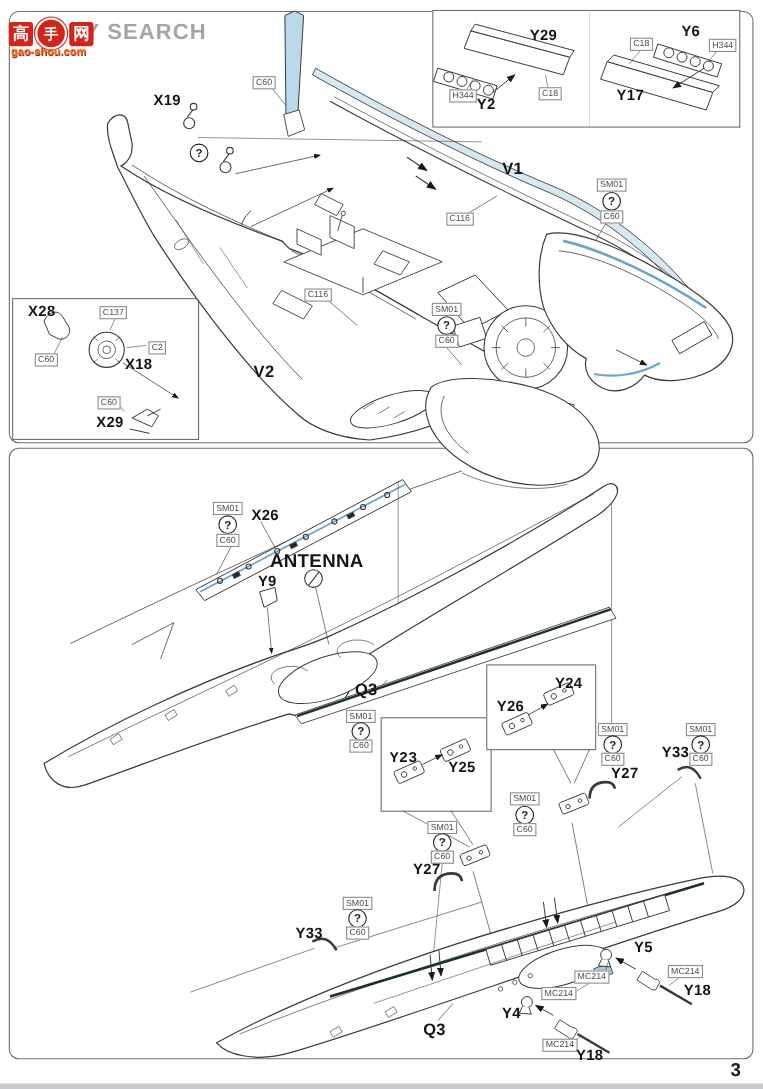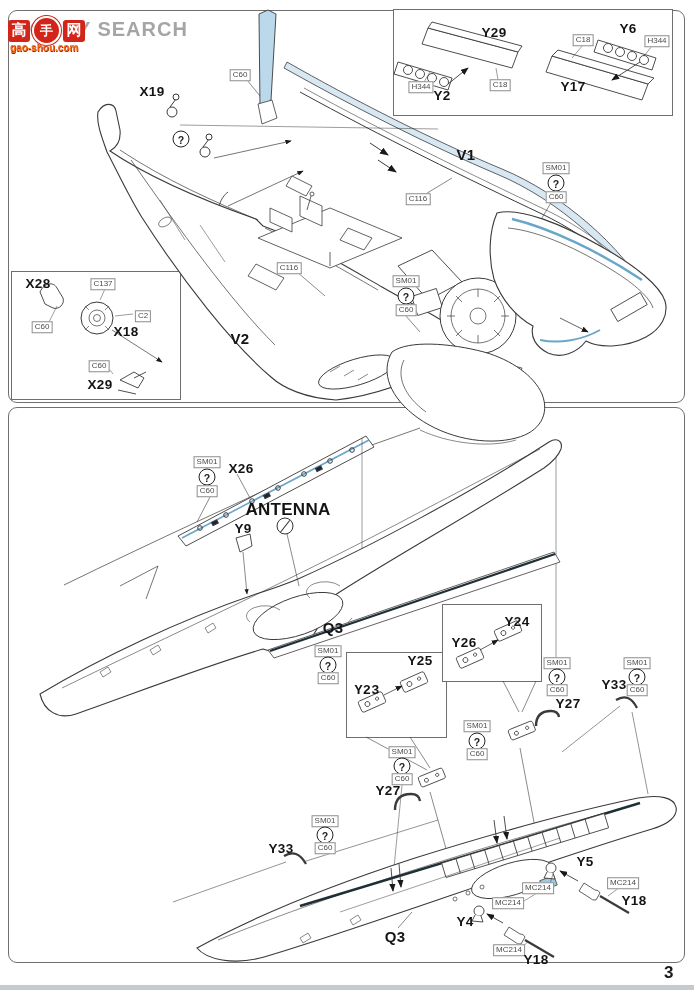--- a/index.html
+++ b/index.html
@@ -374,21 +374,21 @@
       <div class="lbl-code" style="left: 207px; top: 491px;">C60</div>
       <div class="lbl-part" style="left: 241px; top: 468px;">X26</div>
       <div class="lbl-part" style="left: 288px; top: 510px; font-size: 17px;">ANTENNA</div>
       <div class="lbl-noslot" style="left: 285px; top: 526px;"></div>
       <div class="lbl-part" style="left: 243px; top: 528px;">Y9</div>
       <div class="lbl-part" style="left: 333px; top: 627px; font-size: 15px;">Q3</div>
       <div class="lbl-code" style="left: 328px; top: 651px;">SM01</div>
       <div class="lbl-q" style="left: 328px; top: 665px;">?</div>
       <div class="lbl-code" style="left: 328px; top: 678px;">C60</div>
       <div class="lbl-part" style="left: 367px; top: 690px; font-family: Liberation Mono, monospace;">Y23</div>
-      <div class="lbl-part" style="left: 420px; top: 660px; text-align: right;">Y25</div>
+      <div class="lbl-part" style="left: 420px; top: 697px; text-align: right;">Y25</div>
       <div class="lbl-part" style="left: 464px; top: 642px;">Y26</div>
       <div class="lbl-part" style="left: 517px; top: 621px;">Y24</div>
       <div class="lbl-code" style="left: 477px; top: 726px;">SM01</div>
       <div class="lbl-q" style="left: 477px; top: 741px;">?</div>
       <div class="lbl-code" style="left: 477px; top: 754px;">C60</div>
       <div class="lbl-code" style="left: 402px; top: 752px;">SM01</div>
       <div class="lbl-q" style="left: 402px; top: 766px;">?</div>
       <div class="lbl-code" style="left: 402px; top: 779px;">C60</div>
       <div class="lbl-part" style="left: 388px; top: 790px;">Y27</div>
       <div class="lbl-code" style="left: 557px; top: 663px;">SM01</div>

